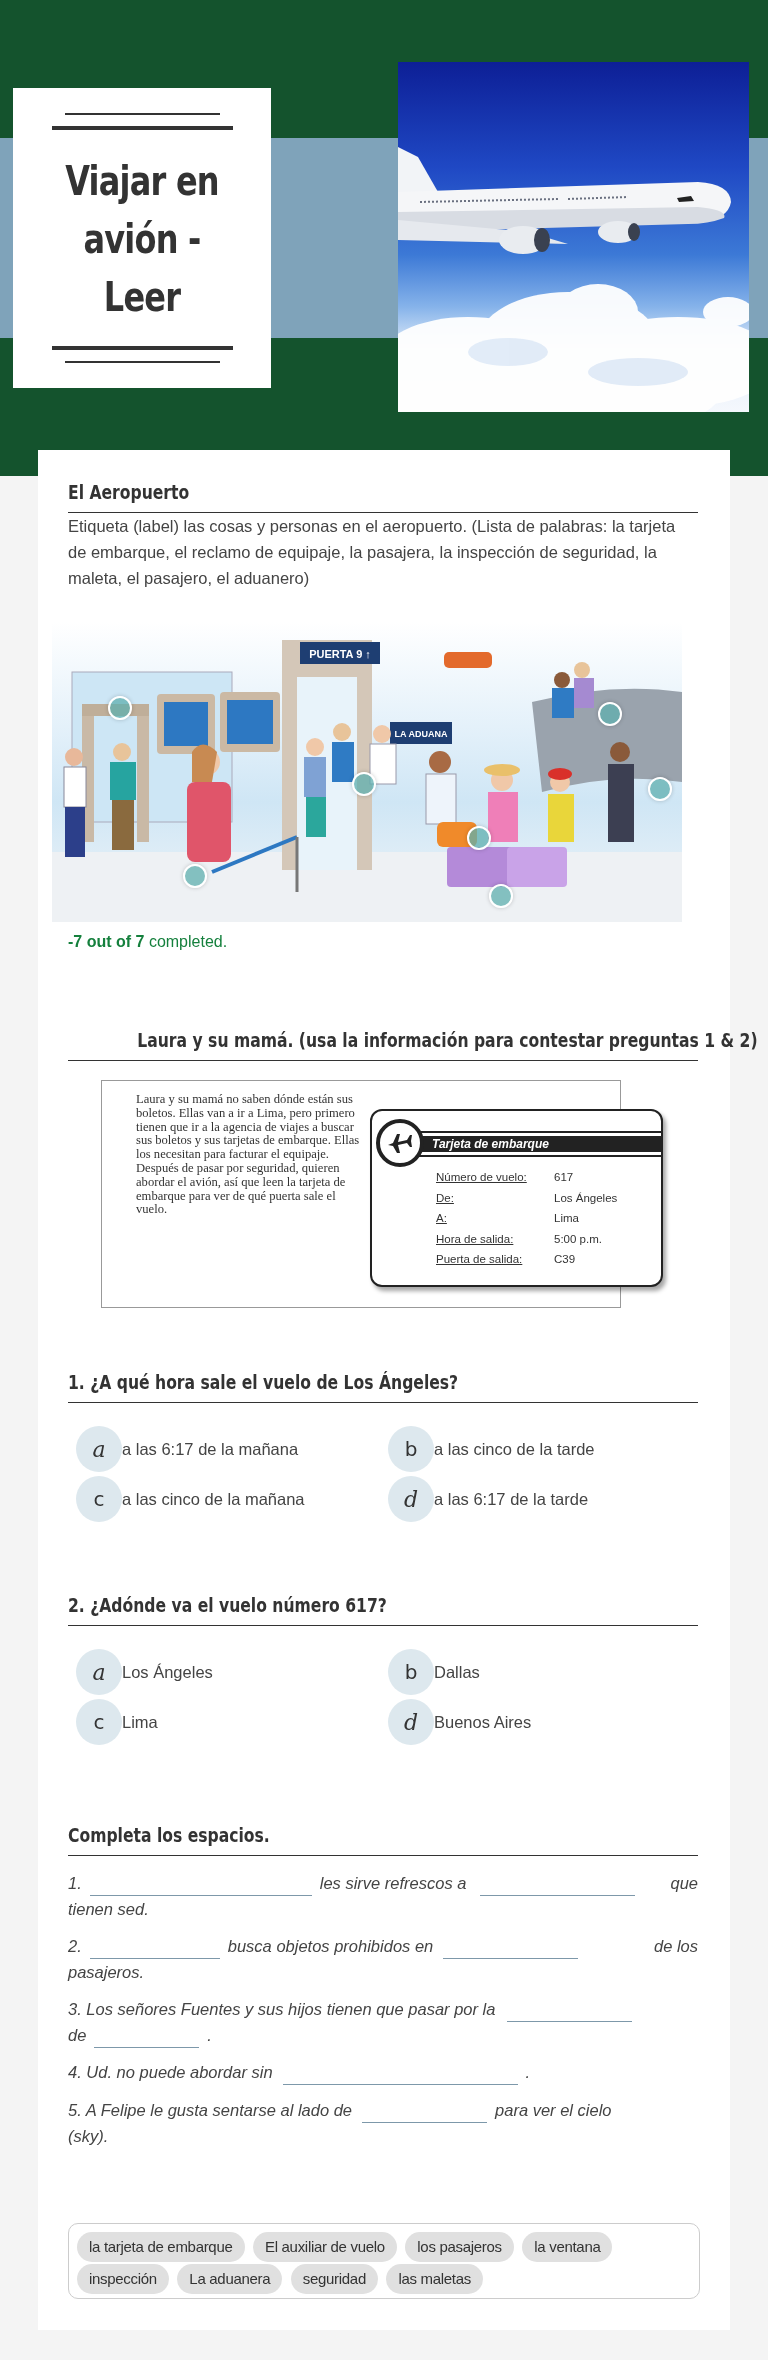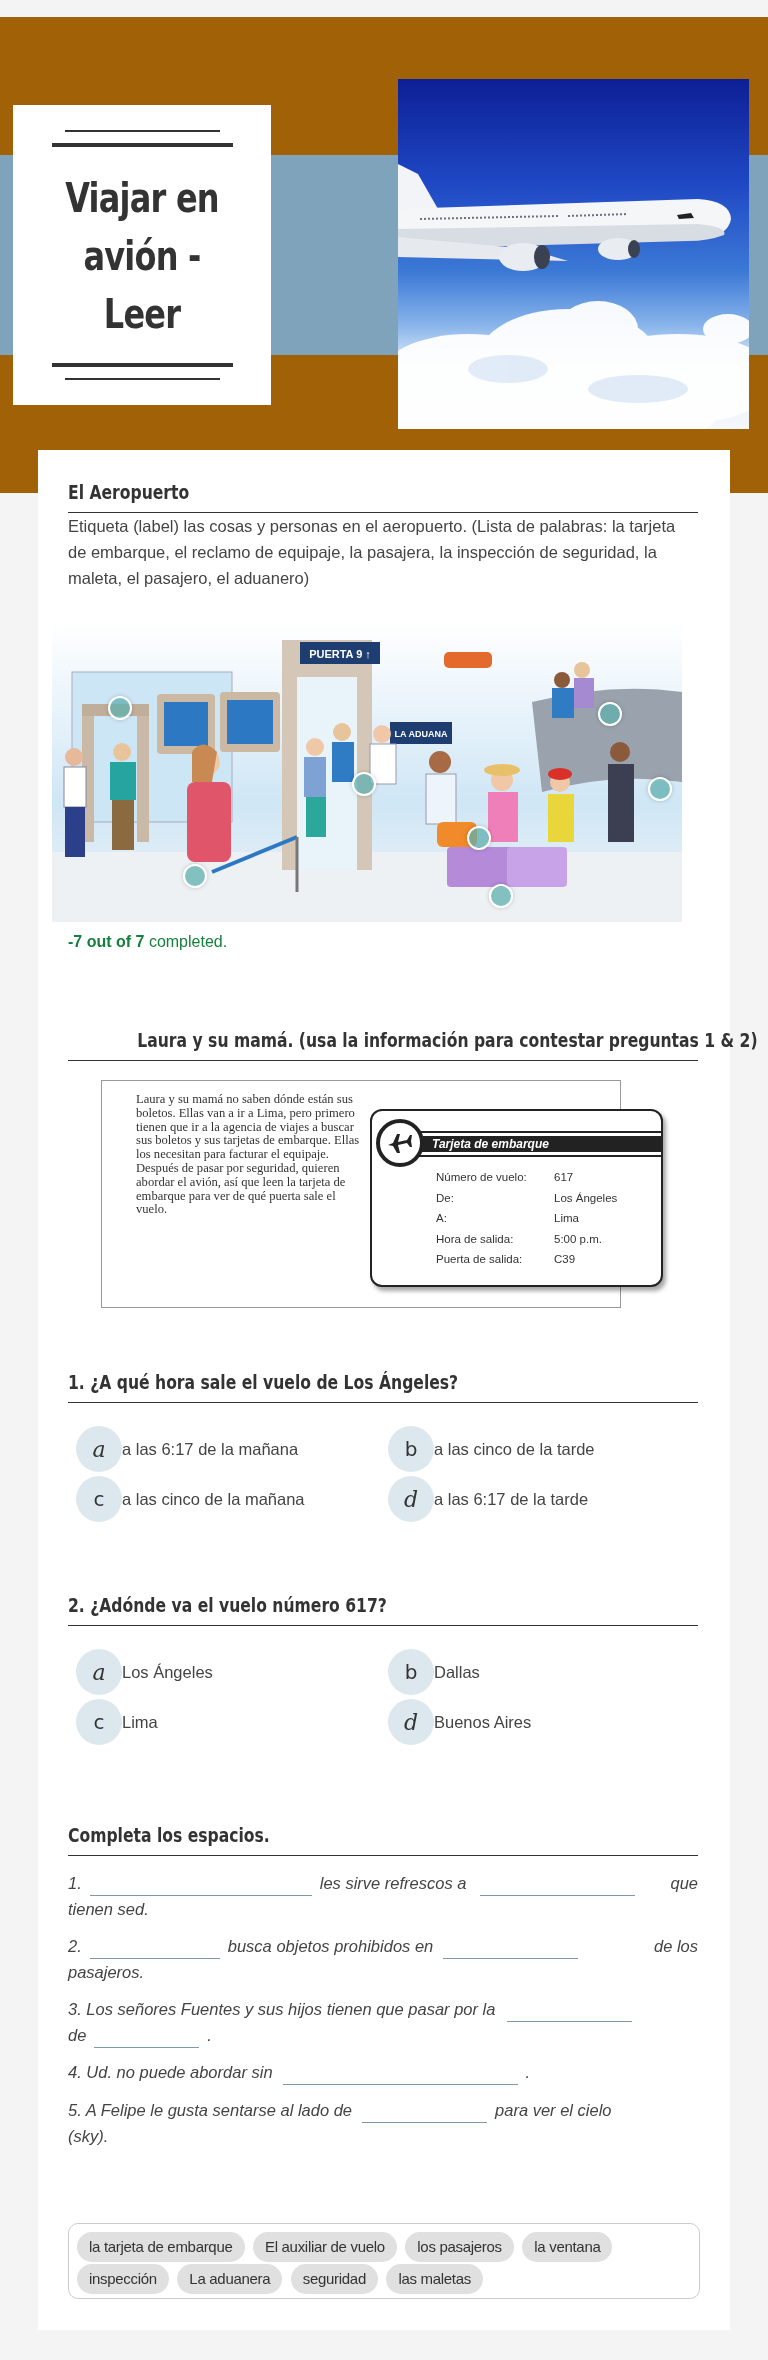--- a/index.html
+++ b/index.html
@@ -8,22 +8,21 @@
     background: #f4f4f4;
     font-family: "Liberation Sans", "DejaVu Sans", sans-serif;
     color: #333;
     position: relative;
     height: 2360px;
     overflow: hidden;
   }
   
   .hero {
     position: absolute; left: 0; top: 0; width: 768px; height: 476px;
-    background: #a16207;
-    margin-top: 17px;
+    background: #14532d;
   }
   .hero-stripe {
     position: absolute; left: 0; top: 138px; width: 768px; height: 200px;
     background: #7fa3ba;
   }
   .title-card {
     position: absolute; left: 13px; top: 88px; width: 258px; height: 300px;
     background: #ffffff;
     display: flex; flex-direction: column; align-items: center; justify-content: center;
   }
@@ -110,21 +109,21 @@
     font-weight: bold; font-style: italic; font-size: 12px; line-height: 16px;
     padding-left: 20px;
   }
   .bp-icon {
     position: absolute; left: 4px; top: 8px; width: 48px; height: 48px;
     border-radius: 50%; border: 4px solid #222; background: #fff;
     display: flex; align-items: center; justify-content: center;
   }
   .bp-rows { position: absolute; left: 64px; top: 56px; font-size: 11.5px; color: #333; }
   .bp-row { display: flex; height: 20.5px; line-height: 20.5px; }
-  .bp-key { width: 118px; }
+  .bp-key { width: 118px; text-decoration: underline; }
 
   .q-options { position: absolute; left: 30px; width: 630px; }
   .option {
     position: absolute; display: flex; align-items: center; cursor: pointer;
     height: 46px;
   }
   .opt-badge {
     width: 46px; height: 46px; border-radius: 50%;
     background: #dde8ee;
     display: flex; align-items: center; justify-content: center;

